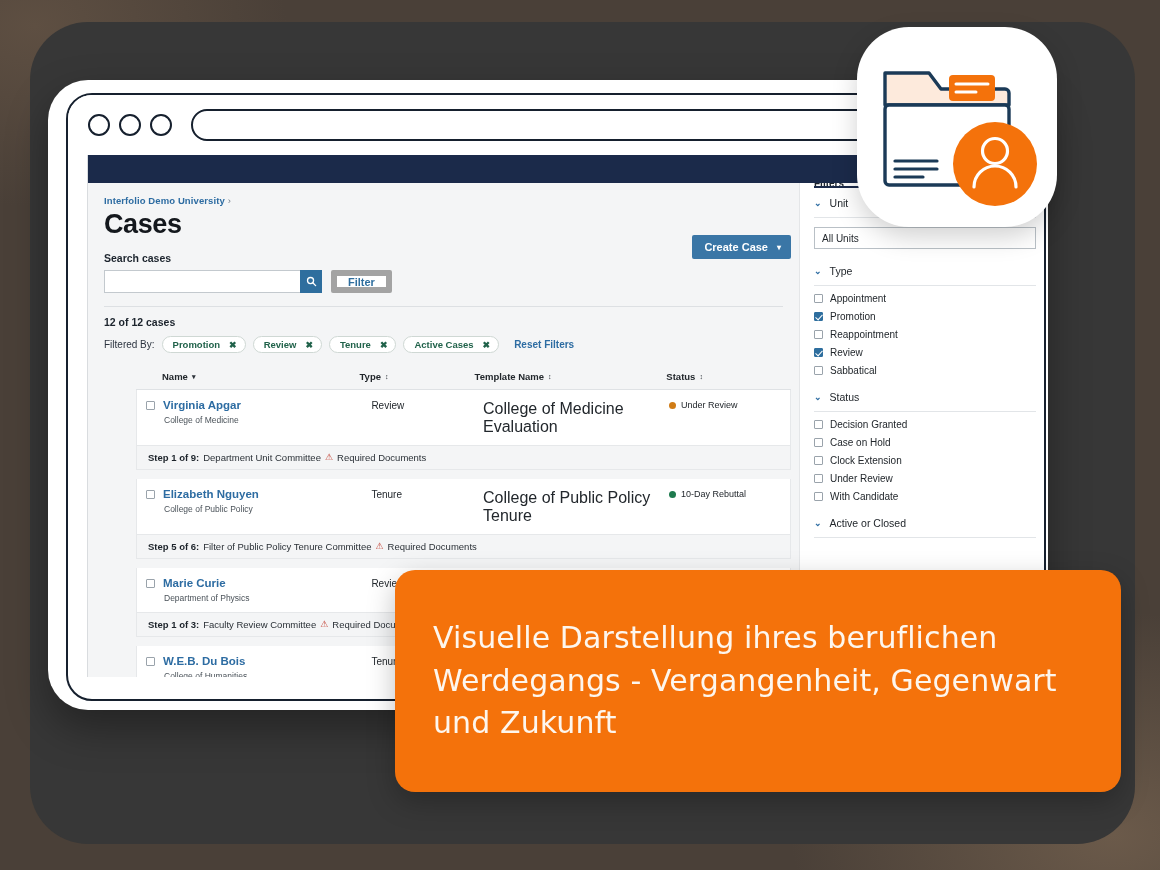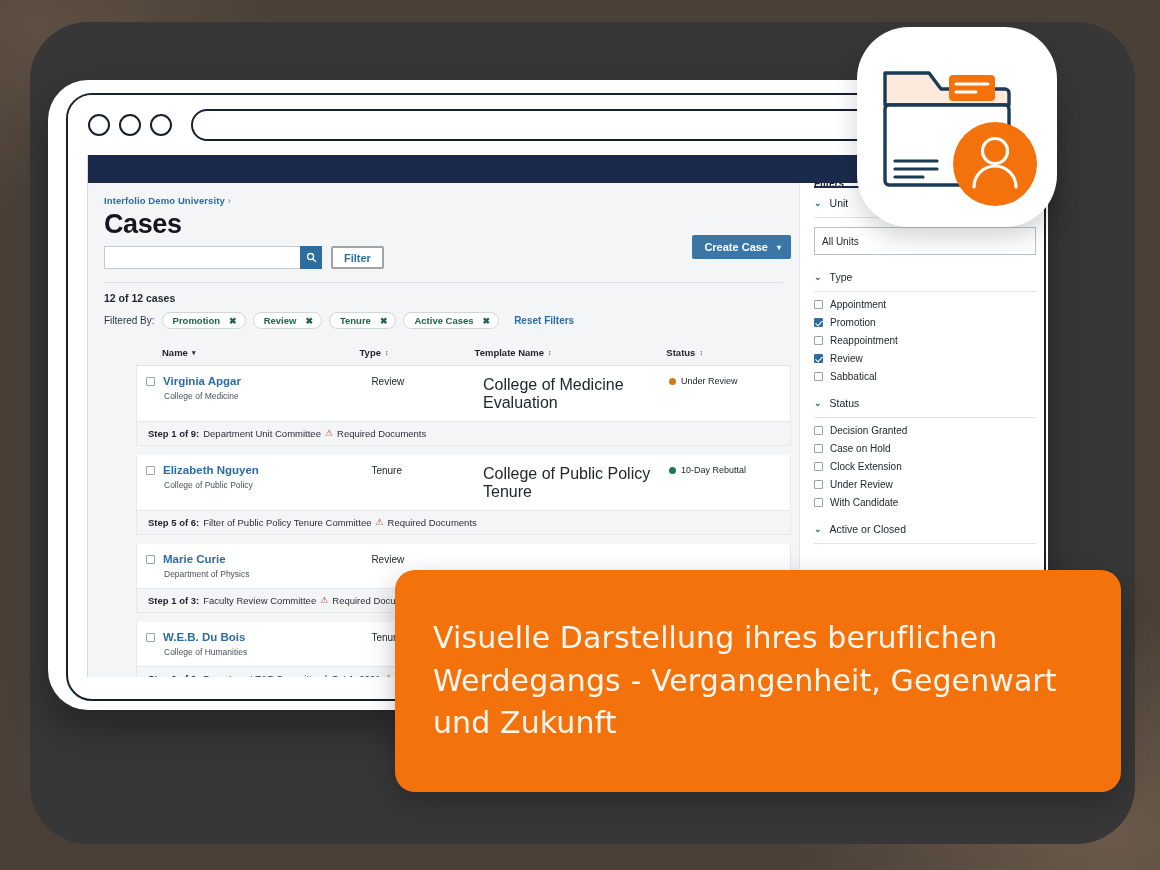--- a/index.html
+++ b/index.html
@@ -92,21 +92,21 @@
     flex: 1 1 auto; border: 1px solid #c3c9ce; border-right: none;
     background: #fff; font-size: 10px; padding: 0 6px; color: #333;
     font-family: "Liberation Sans", sans-serif;
   }
   #search-button {
     width: 22px; background: #2e6e9e; border: 1px solid #2e6e9e;
     display: flex; align-items: center; justify-content: center; cursor: pointer;
   }
   #filter-button {
     height: 23px; padding: 0 11px; background: #fff;
-    border: 2px solid #a3a3a3; color: #2e6e9e;
+    border: 6px solid #a3a3a3; color: #2e6e9e;
     font-size: 11px; font-weight: 700; border-radius: 2px; cursor: pointer;
     font-family: "Liberation Sans", sans-serif;
   }
   #head-divider { border-top: 1px solid #dde0e3; margin-top: 13px; }
 
   
   #create-case {
     position: absolute; right: 8px; top: 52px;
     height: 24px; display: flex; align-items: center;
     background: #3a76a6; color: #fff; border-radius: 2px;
@@ -179,21 +179,21 @@
     border-bottom: 2px solid #1b2a4a; padding-bottom: 3px;
   }
   .fp-group { margin-top: 9px; }
   .fp-group-head {
     display: flex; align-items: center; gap: 8px; cursor: pointer;
     font-size: 10.5px; color: #22272c;
   }
   .chev { color: #2d6ca2; font-size: 9px; font-weight: 700; }
   .fp-rule { border-top: 1px solid #e2e5e8; margin-top: 8px; }
   .fp-select {
-    margin-top: 9px; height: 28px; border: 1px solid #b9c0c6; background: #fff;
+    margin-top: 9px; height: 22px; border: 1px solid #b9c0c6; background: #fff;
     display: flex; align-items: center; padding: 0 7px;
     font-size: 10px; color: #22272c; cursor: pointer;
   }
   .fp-opt { display: flex; align-items: center; gap: 7px; margin-top: 7px; cursor: pointer; }
   .fp-opt-label { font-size: 10px; color: #22272c; }
   .fp-cb { width: 9px; height: 9px; border: 1px solid #9aa3ab; background: #fff; border-radius: 1px; flex: 0 0 auto; }
   .fp-cb.checked { background: #2e6e9e; border-color: #2e6e9e; position: relative; }
   .fp-cb.checked::after {
     content: ""; position: absolute; left: 2px; top: 0px;
     width: 3px; height: 6px; border: solid #fff;
@@ -248,20 +248,21 @@
     <div id="app-body">
 
       <div id="main-col">
 
         <div id="page-head">
           <div id="breadcrumb">
             <span>Interfolio Demo University</span><span class="sep">›</span>
           </div>
           <div id="page-title">Cases</div>
 
+          <div id="search-label">Search cases</div>
 
           <div id="search-row">
             <div id="search-input-wrap">
               <input id="search-input" type="text" placeholder="" style="">
               <span id="search-button">
                 <svg width="11" height="11" viewBox="0 0 16 16" aria-hidden="true">
                   <circle cx="6.6" cy="6.6" r="4.4" fill="none" stroke="#ffffff" stroke-width="1.9"></circle>
                   <line x1="9.9" y1="9.9" x2="14" y2="14" stroke="#ffffff" stroke-width="2" stroke-linecap="round"></line>
                 </svg>
               </span>

